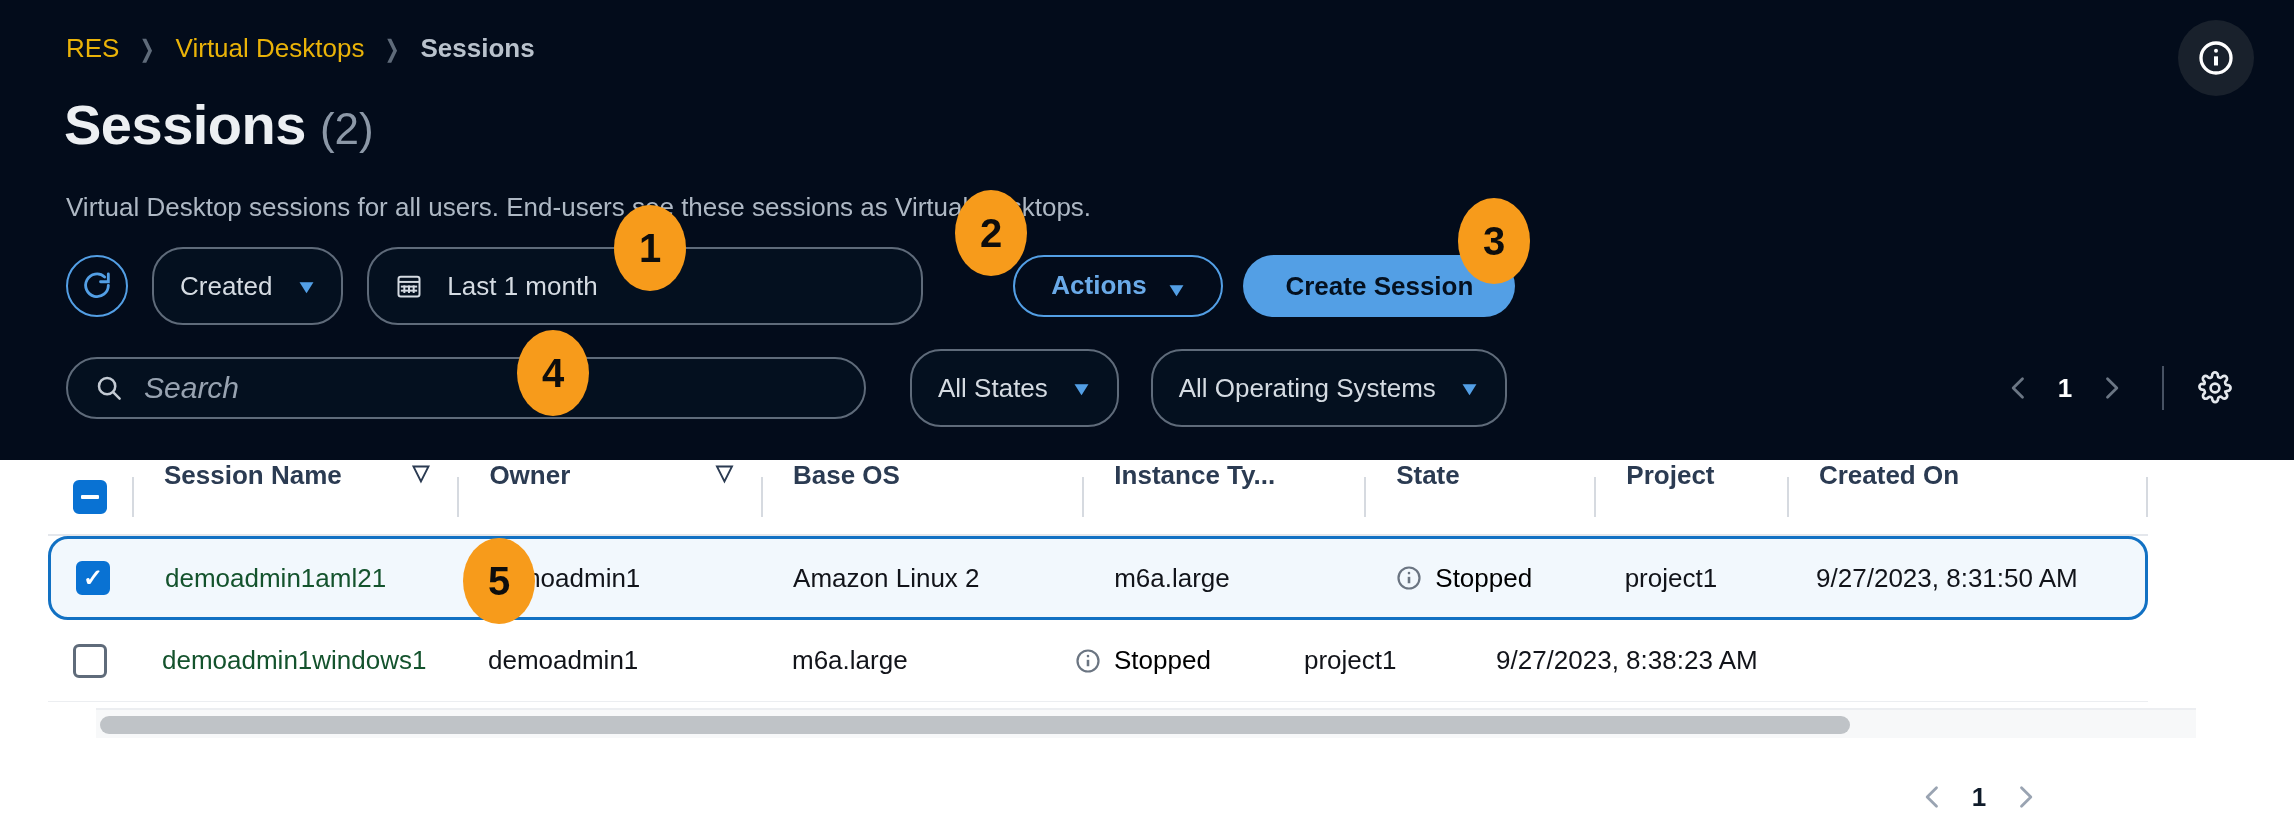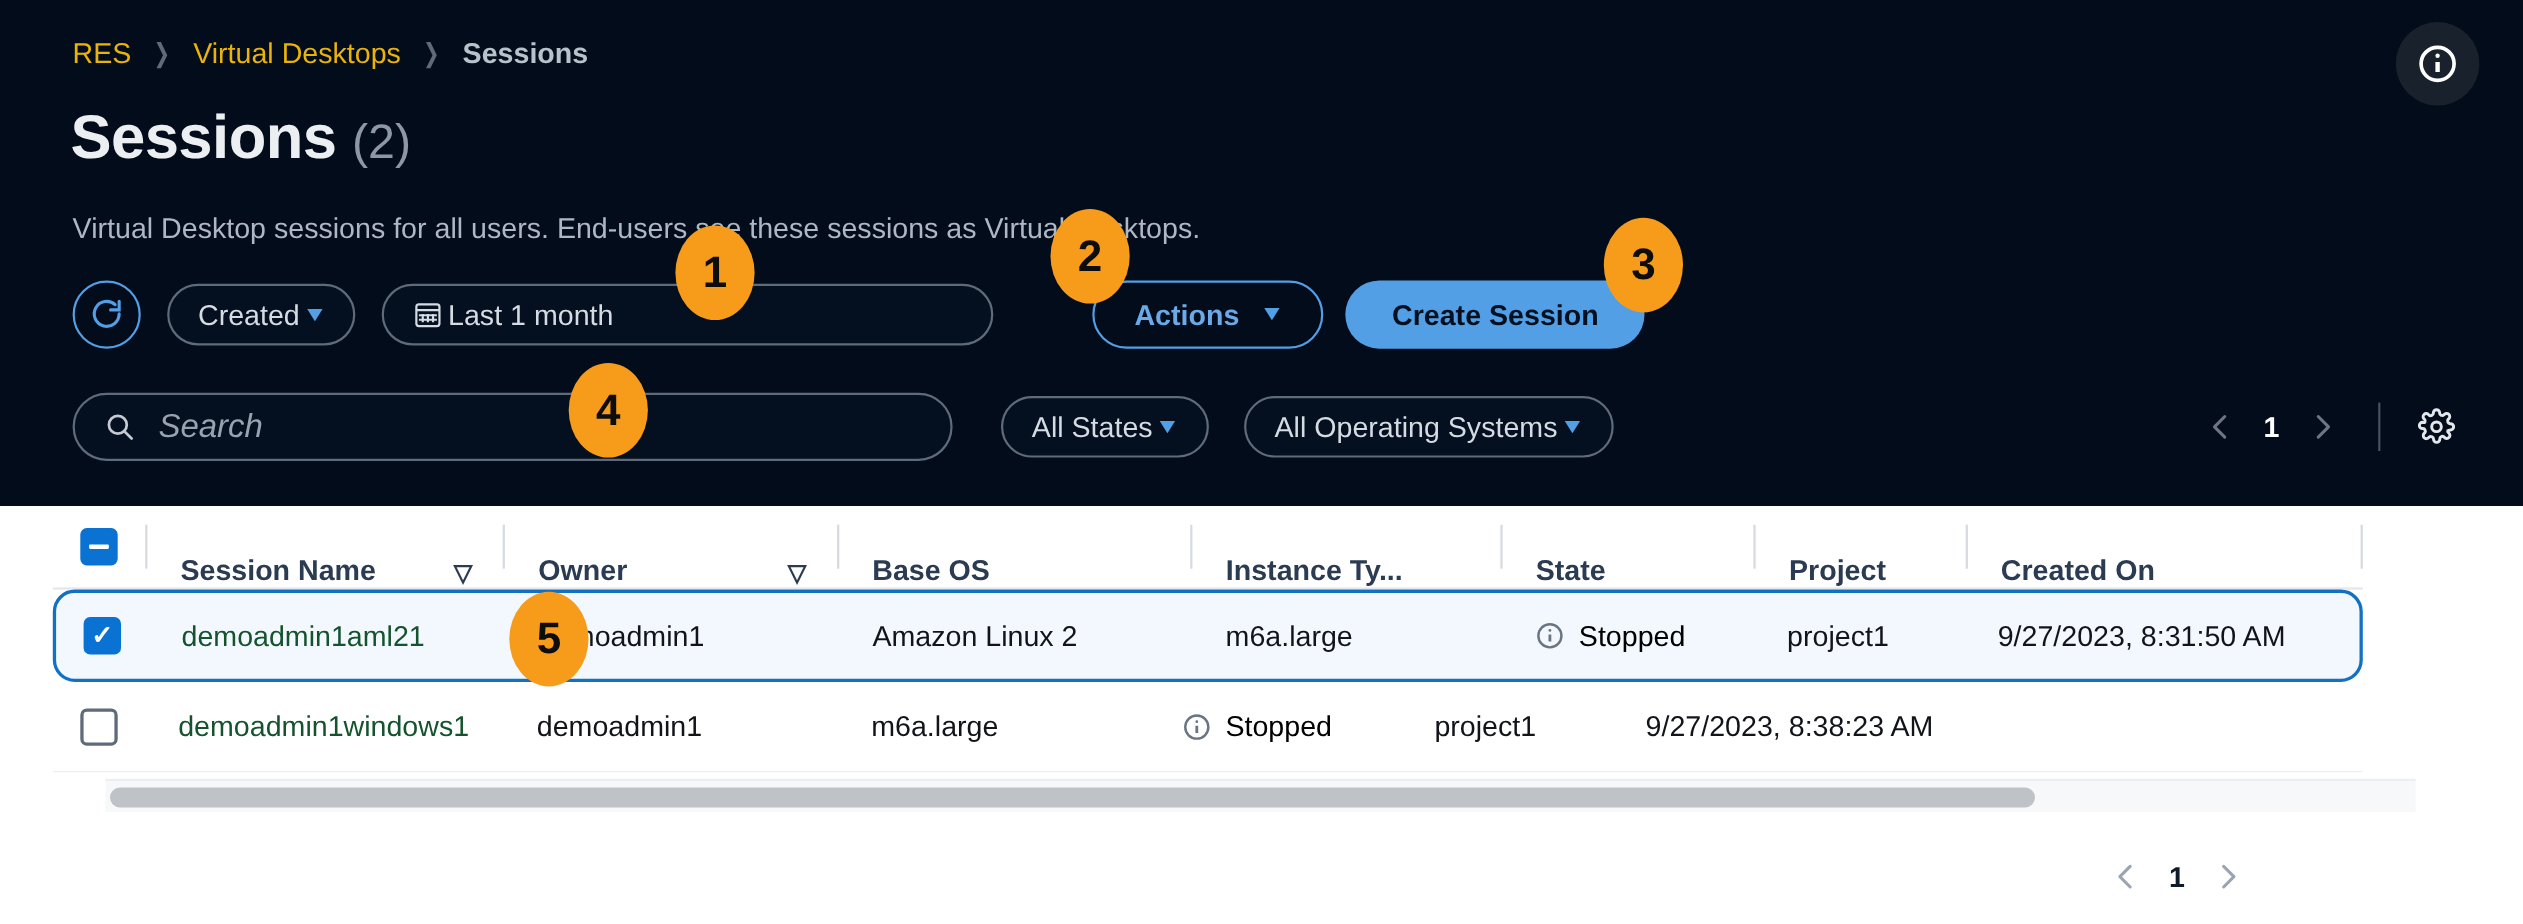--- a/index.html
+++ b/index.html
@@ -102,53 +102,53 @@
   .refresh-btn {
     width: 62px; height: 62px;
     border-radius: 50%;
     border: 2px solid #539fe5;
     display: flex; align-items: center; justify-content: center;
     cursor: pointer;
     background: transparent;
     flex: none;
   }
   .pill {
-    height: 56px;
+    height: 78px;
     border: 2px solid #5f6b7a;
     border-radius: 31px;
     background: #04101f;
     display: flex;
     align-items: center;
     padding: 0 26px;
     color: #d5dbe2;
     font-size: 26px;
     cursor: pointer;
     white-space: nowrap;
-    gap: 4px;
+    gap: 24px;
   }
   .pill .caret {
     color: #539fe5;
     font-size: 19px;
     line-height: 1;
     transform: scaleX(1.25);
   }
   #date-filter-pill { width: 556px; }
   .toolbar-gap-1 { width: 24px; flex: none; }
   .toolbar-gap-2 { width: 20px; flex: none; }
 
   .btn-outline-blue {
     height: 62px;
     border: 2px solid #539fe5;
     border-radius: 31px;
     background: transparent;
     color: #6aaae8;
     font-size: 26px;
     font-weight: 700;
-    padding: 3px 36px;
-    display: flex; align-items: center; gap: 20px;
+    padding: 14px 36px;
+    display: flex; align-items: flex-end; gap: 20px;
     cursor: pointer; white-space: nowrap;
   }
   .btn-outline-blue .caret { color:#539fe5; font-size:19px; transform: scaleX(1.25); }
   .btn-primary {
     height: 62px;
     border: none;
     border-radius: 31px;
     background: #539fe5;
     color: #04101f;
     font-size: 26px;
@@ -225,21 +225,21 @@
     align-items: center;
     height: 76px;
     border-bottom: 2px solid #e4e7ec;
     padding-left: 0;
   }
   .th {
     font-size: 26px;
     font-weight: 700;
     color: #2b3b52;
     display: flex;
-    align-items: flex-end;
+    align-items: flex-start;
     gap: 4px;
     position: relative;
     white-space: nowrap;
     height: 100%;
   }
   .th .lbl { flex: none; }
   .th .sorticon {
     margin-left: auto;
     margin-right: 28px;
     color: #2b3b52;

